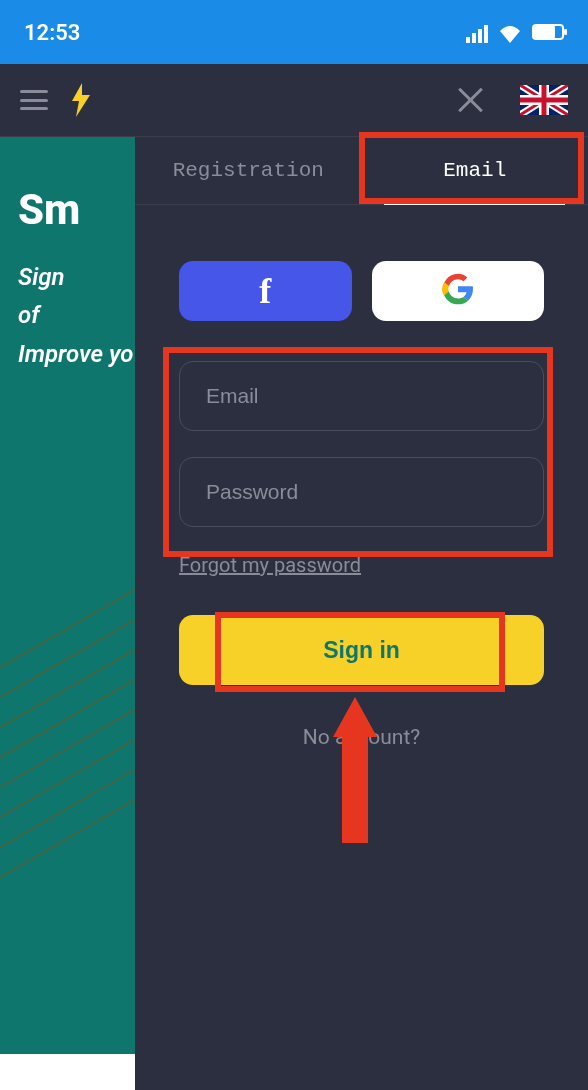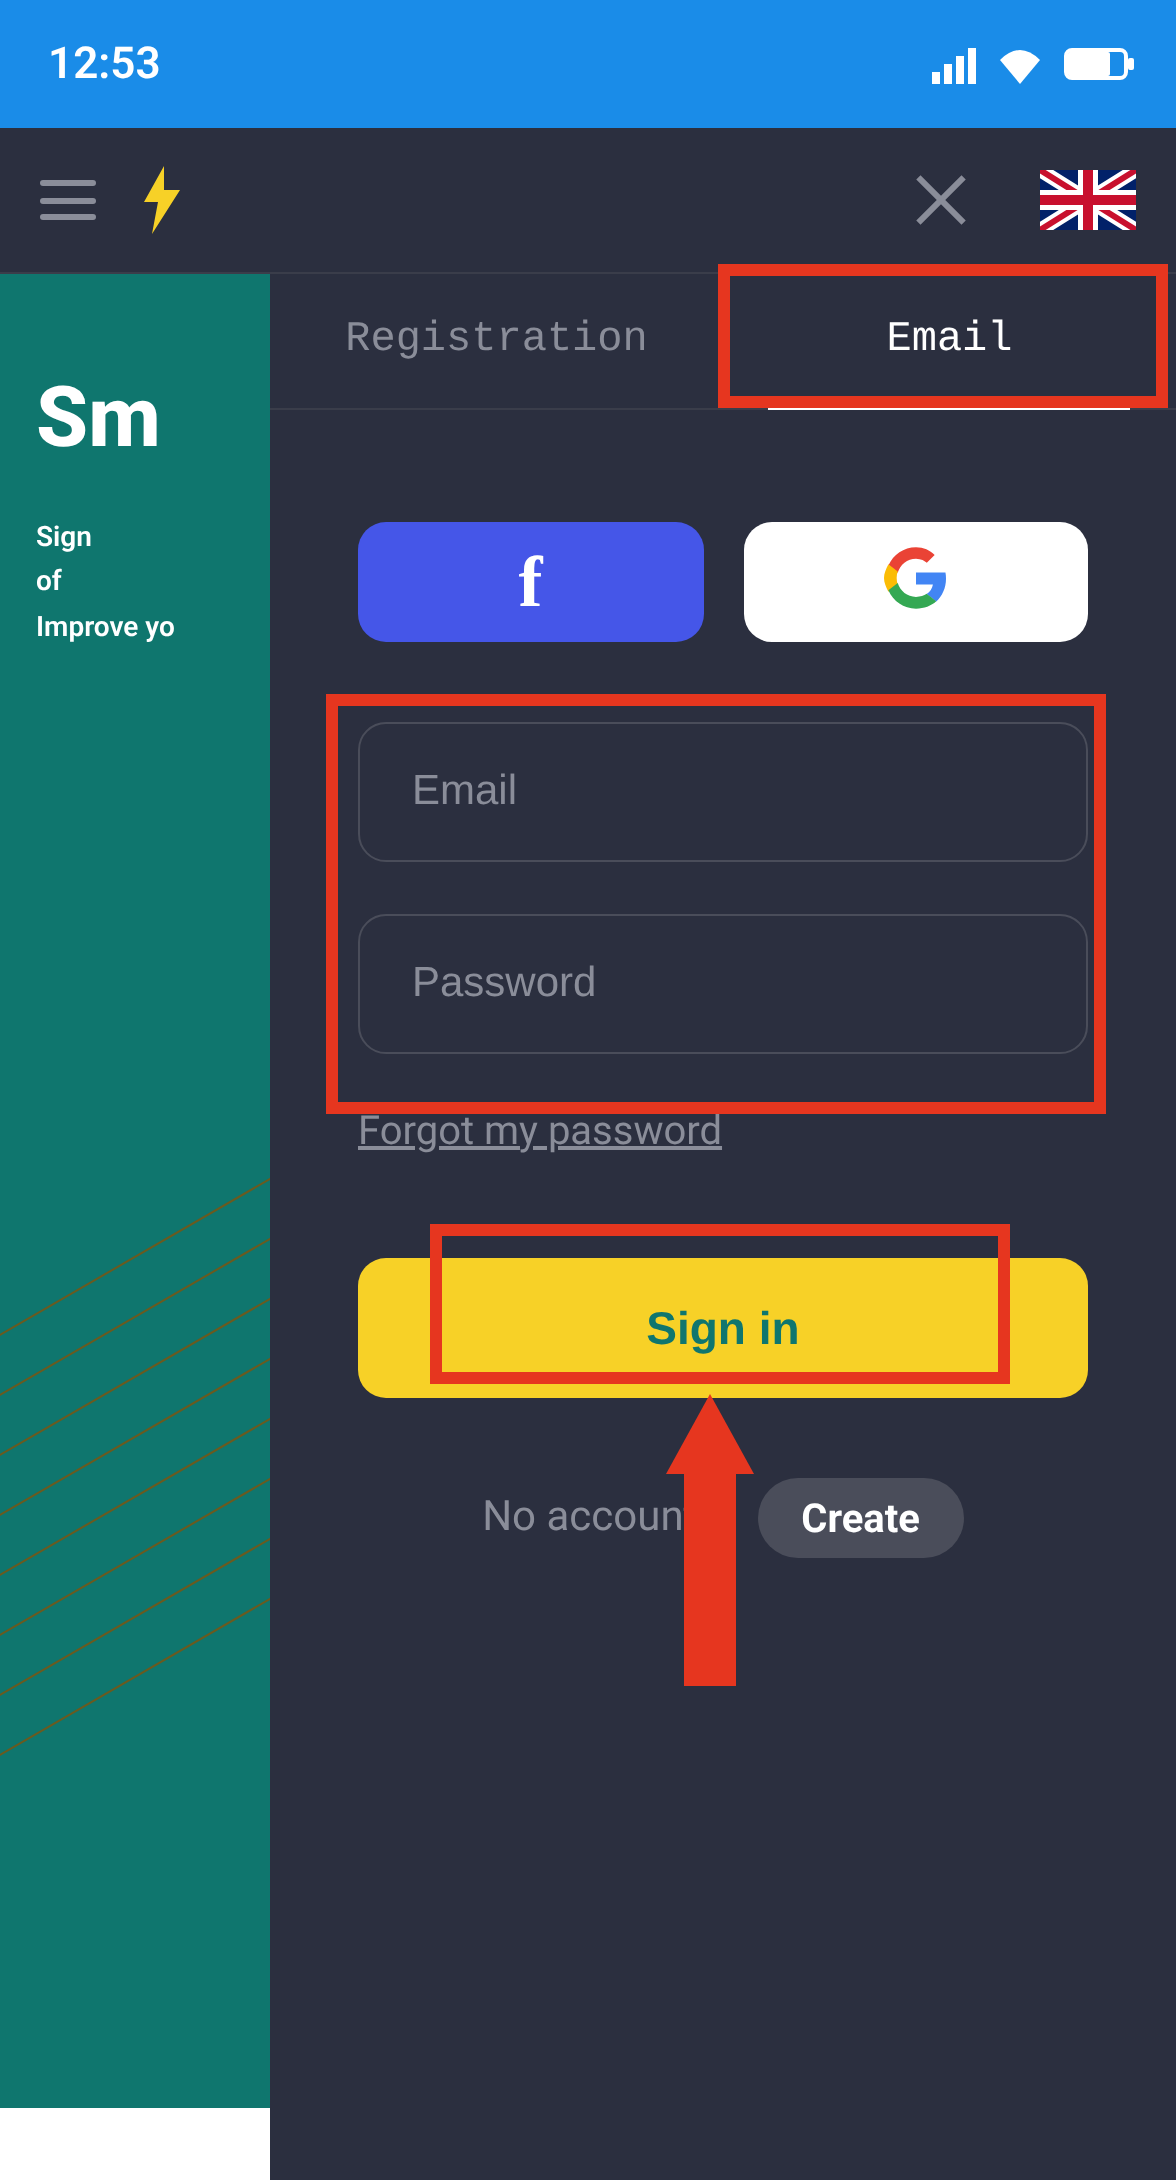--- a/index.html
+++ b/index.html
@@ -51,21 +51,21 @@
     left: 0;
     width: 150px;
     height: 954px;
     background: #0f766e;
     padding: 48px 0 0 18px;
     color:#fff;
     overflow:hidden;
     border-top:1px solid #3a3d4a;
   }
   .bg-title { font-size:42px; font-weight:800; margin-bottom:24px; }
-  .bg-text { font-size:14px; font-weight:600; line-height:1.6; }
+  .bg-text { font-size:24px; font-weight:600; line-height:1.6;font-style:italic; }
   .bg-lines { position:absolute; bottom:100px; left:-40px; width:300px; height:300px; }
   .bg-lines span { position:absolute; width:300px; height:1px; background:#6b5a1f; transform-origin:left; }
   .bg-footer { position:absolute; bottom:0; left:0; width:100%; height:36px; background:#fff; }
 
   .panel {
     position: absolute;
     top: 136px;
     left: 135px;
     width: 453px;
     height: 954px;
@@ -87,21 +87,21 @@
   .fb { background:#4556e8; color:#fff; font-size:36px; font-weight:700; font-family:Georgia,serif; }
   .google { background:#fff; }
 
   .input-field {
     width:100%; height:70px; border:1px solid #4a4d5a; border-radius:14px;
     background:transparent; color:#fff; font-size:21px; padding:3px 26px;
     margin-bottom:26px; outline:none;
   }
   .input-field::placeholder { color:#8a8d99; }
 
-  .forgot { color:#8a8d99; font-size:20px; text-decoration:underline; cursor:pointer; margin-bottom:52px; display:inline-block; }
+  .forgot { color:#8a8d99; font-size:20px; text-decoration:underline; cursor:pointer; margin-bottom:38px; display:inline-block; }
 
   .signin-btn {
     width:100%; height:70px; background:#f7d127; border:none; border-radius:14px;
     font-size:23px; font-weight:700; color:#0f766e; cursor:pointer; margin-bottom:40px;
   }
 
   .no-account { display:flex; align-items:center; justify-content:center; gap:20px; }
   .no-account-text { color:#8a8d99; font-size:21px; }
   .create-btn { background:#4a4d5a; color:#fff; padding:8px 22px; border-radius:20px; font-size:20px; font-weight:700; cursor:pointer; }
 
@@ -217,21 +217,20 @@
 
     <input class="input-field" type="text" placeholder="Email" style="">
     <input class="input-field" type="password" placeholder="Password" style="">
 
     <a class="forgot">Forgot my password</a>
 
     <button class="signin-btn">Sign in</button>
 
     <div class="no-account">
       <span class="no-account-text">No account?</span>
-      <span class="create-btn">Create</span>
     </div>
   </div>
 
   <div class="arrow">
     <div class="arrow-head"></div>
     <div class="arrow-shaft"></div>
   </div>
 </div>
 
 </body></html>

